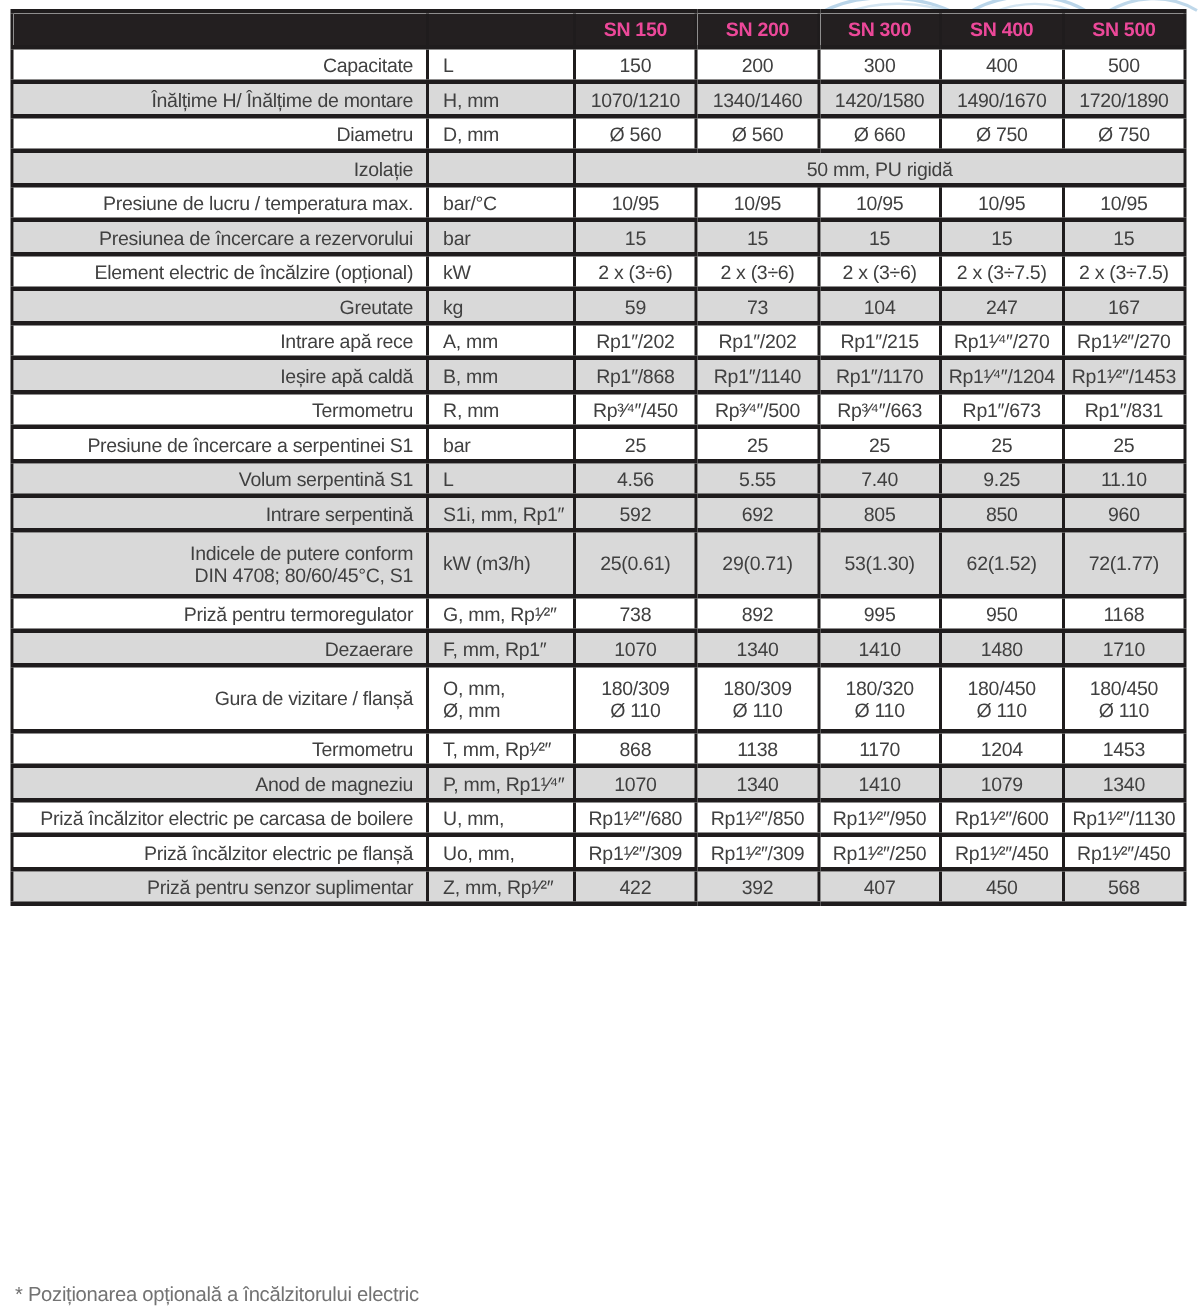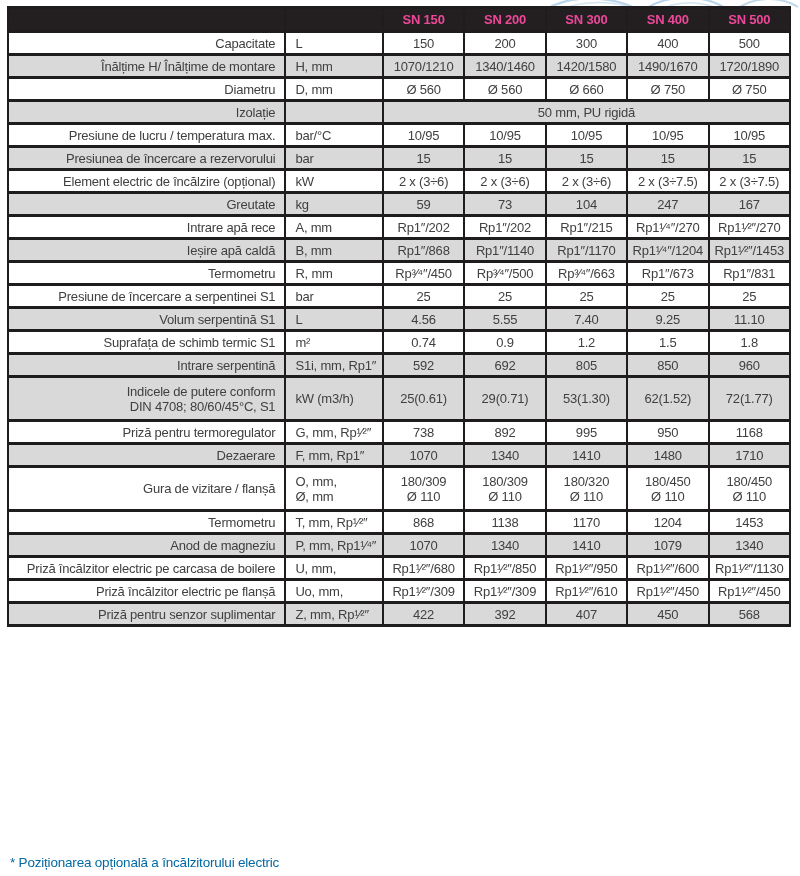--- a/index.html
+++ b/index.html
@@ -61,21 +61,21 @@
   tbody tr.shade td { background: #d9d9d9; }
   td.lbl { text-align: right; padding-right: 9px; margin-top: 29px; }
   td.sym { text-align: left;  padding-left: 9px; }
   td.val { text-align: center; }
   .footnote {
     position: absolute;
     left: 10px; top: 855px;
     z-index: 1;
     font-size: 13.5px;
     letter-spacing: -0.2px;
-    color: #0369a1;
+    color: #737373;
   }
 </style>
 </head>
 <body>
 
 <div class="page">
 
   <svg class="watermark" viewBox="0 0 260 10" xmlns="http://www.w3.org/2000/svg" aria-hidden="true">
     <path d="M5 10 C 30 -6, 70 -4, 95 8" fill="none" stroke="#a9cbe3" stroke-width="2.2" opacity="0.8"></path>
     <path d="M20 10 C 45 -1, 75 1, 100 10" fill="none" stroke="#cfe2f0" stroke-width="1.6" opacity="0.9"></path>
@@ -213,29 +213,20 @@
           </tr>
           <tr class="shade">
             <td class="lbl">Volum serpentină S1</td>
             <td class="sym">L</td>
             <td class="val">4.56</td>
             <td class="val">5.55</td>
             <td class="val">7.40</td>
             <td class="val">9.25</td>
             <td class="val">11.10</td>
           </tr>
-          <tr class="">
-            <td class="lbl">Suprafața de schimb termic  S1</td>
-            <td class="sym">m²</td>
-            <td class="val">0.74</td>
-            <td class="val">0.9</td>
-            <td class="val">1.2</td>
-            <td class="val">1.5</td>
-            <td class="val">1.8</td>
-          </tr>
           <tr class="shade">
             <td class="lbl">Intrare serpentină</td>
             <td class="sym">S1i, mm, Rp1″</td>
             <td class="val">592</td>
             <td class="val">692</td>
             <td class="val">805</td>
             <td class="val">850</td>
             <td class="val">960</td>
           </tr>
           <tr class="shade tall">
@@ -306,21 +297,21 @@
             <td class="val">Rp1¹⁄²″/850</td>
             <td class="val">Rp1¹⁄²″/950</td>
             <td class="val">Rp1¹⁄²″/600</td>
             <td class="val">Rp1¹⁄²″/1130</td>
           </tr>
           <tr class="">
             <td class="lbl">Priză încălzitor electric  pe flanșă</td>
             <td class="sym">Uo, mm,</td>
             <td class="val">Rp1¹⁄²″/309</td>
             <td class="val">Rp1¹⁄²″/309</td>
-            <td class="val">Rp1¹⁄²″/610</td>
+            <td class="val">Rp1¹⁄²″/250</td>
             <td class="val">Rp1¹⁄²″/450</td>
             <td class="val">Rp1¹⁄²″/450</td>
           </tr>
           <tr class="shade">
             <td class="lbl">Priză pentru senzor suplimentar</td>
             <td class="sym">Z, mm, Rp¹⁄²″</td>
             <td class="val">422</td>
             <td class="val">392</td>
             <td class="val">407</td>
             <td class="val">450</td>

